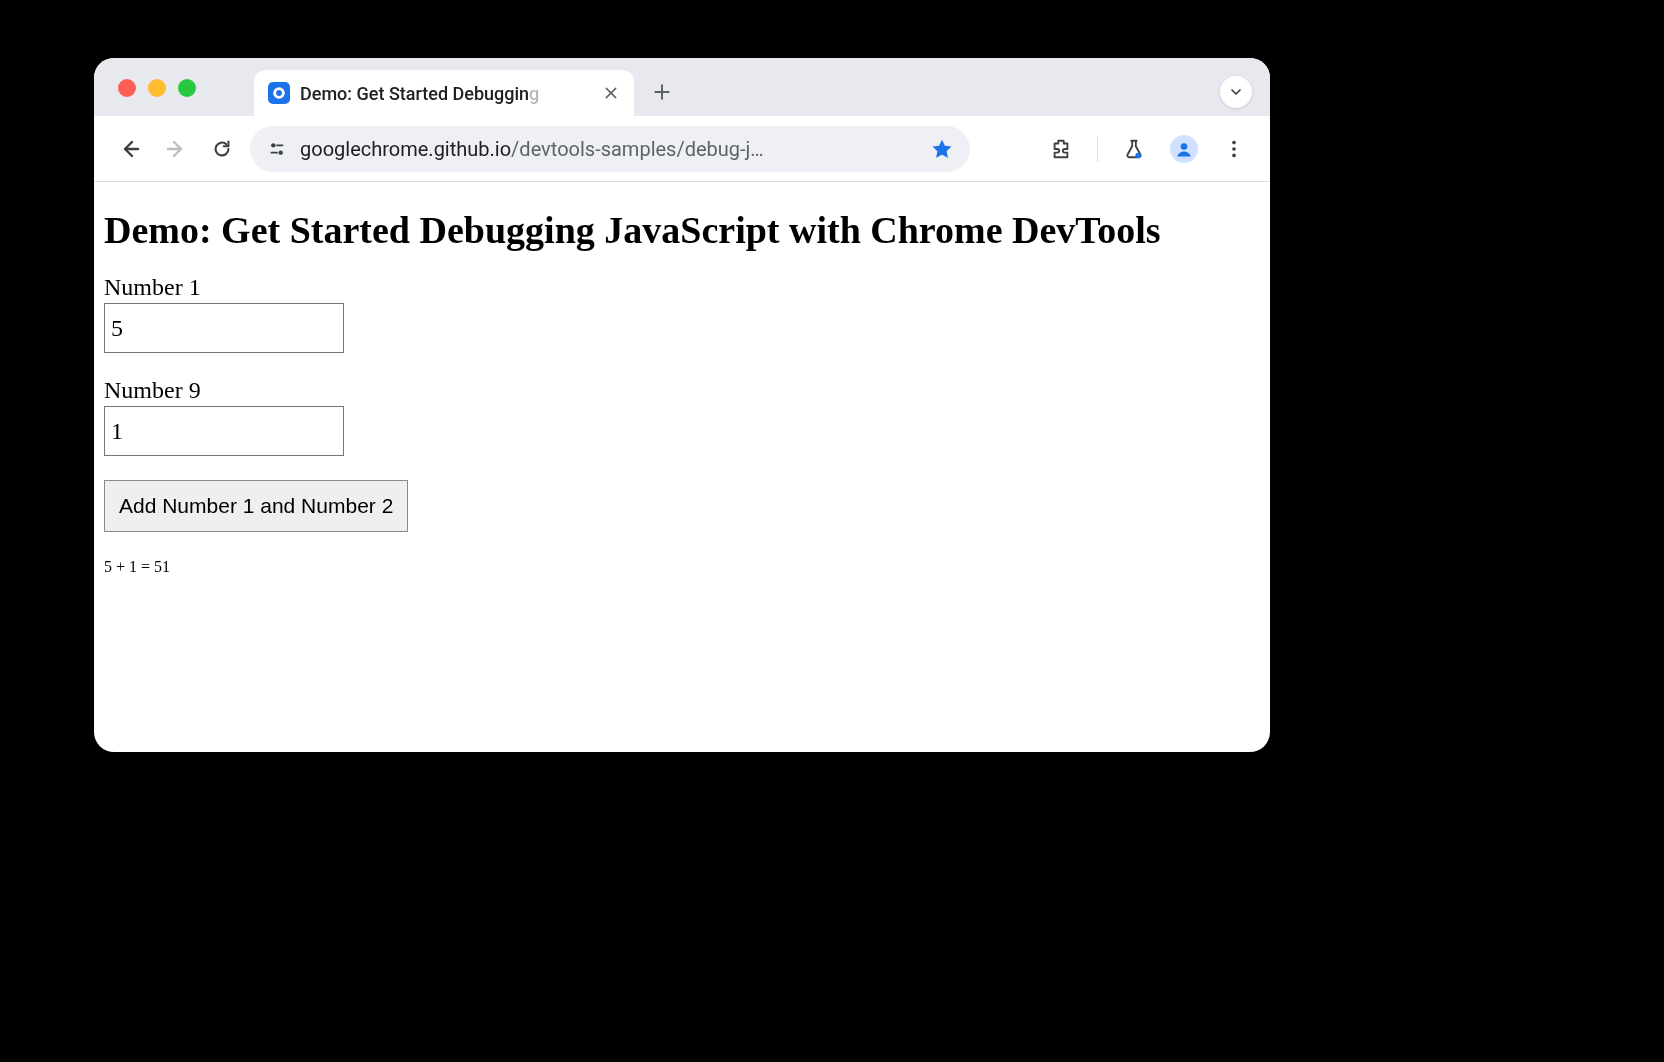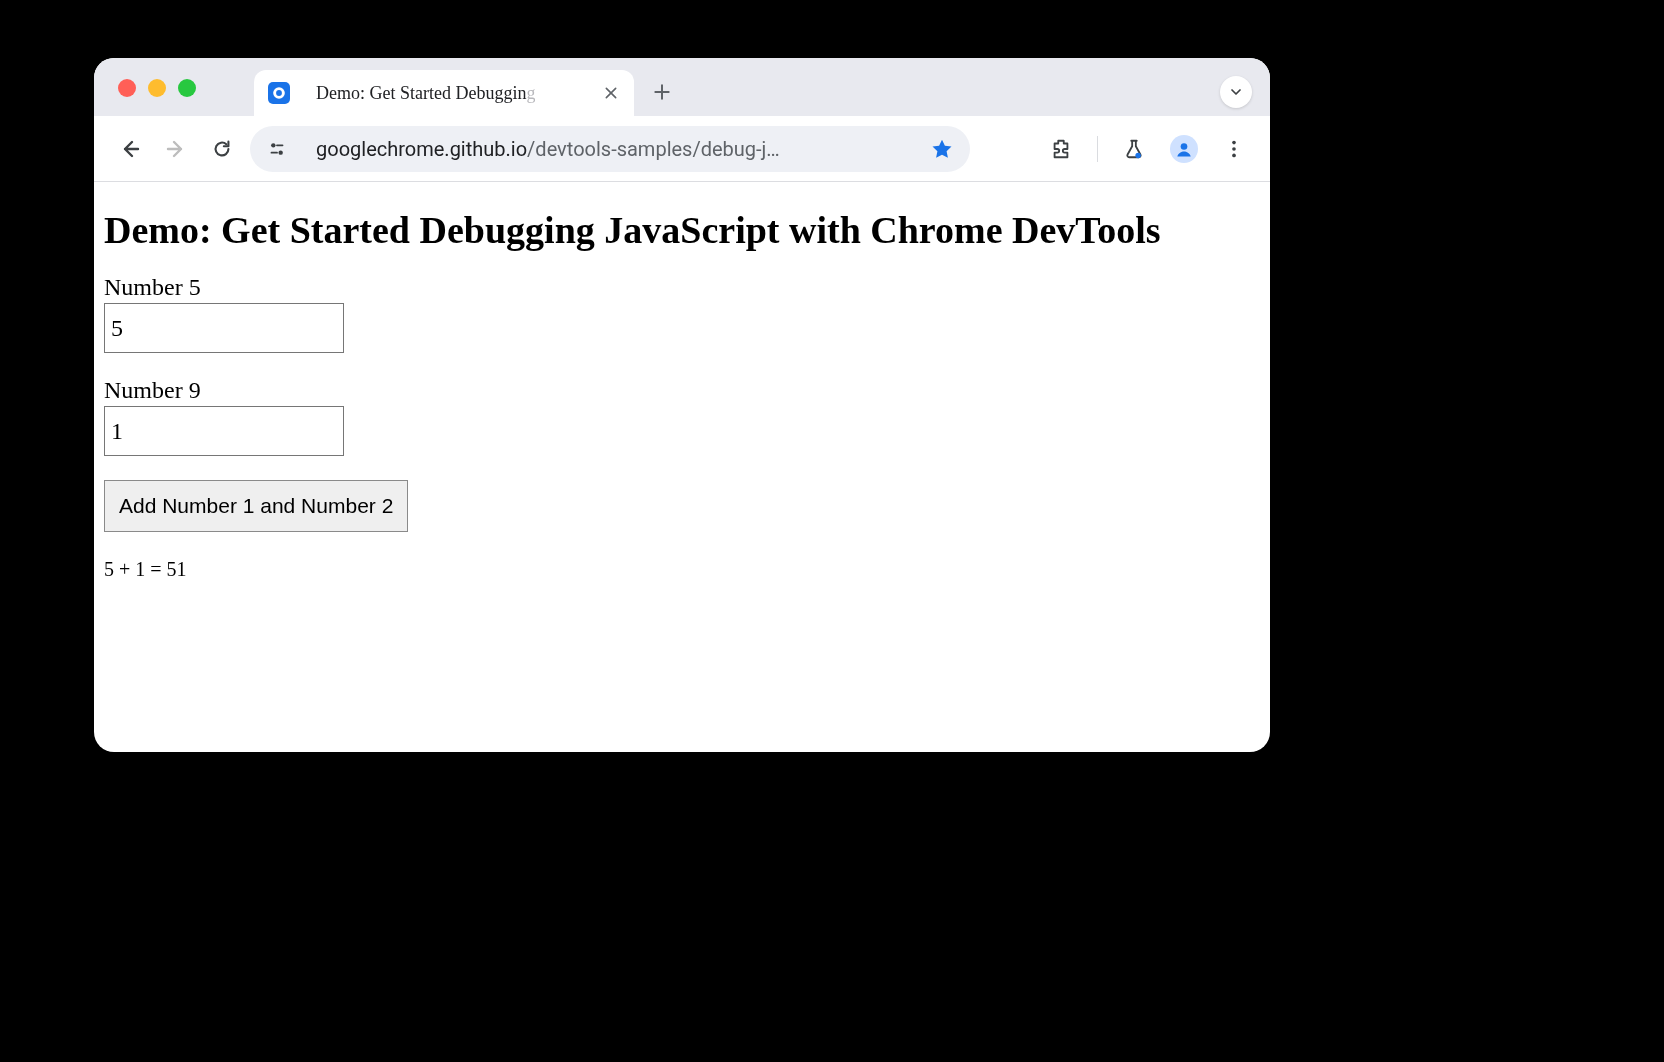--- a/index.html
+++ b/index.html
@@ -37,26 +37,25 @@
   .dot.yellow{background:#febc2e;}
   .dot.green{background:#28c840;}
   .tab {
     margin-left:146px;
     height:46px;
     background:#fff;
     border-top-left-radius:12px;
     border-top-right-radius:12px;
     display:flex; align-items:center;
     padding:0 14px 0 14px;
-    gap:26px;
+    gap:10px;
     font-size:18px;
     color:#202124;
     position:relative;
     min-width:380px;
-    font-family:Liberation Serif, serif;
   }
   .favicon {
     width:22px; height:22px; border-radius:5px;
     background:#1a73e8;
     display:flex; align-items:center; justify-content:center;
   }
   .favicon svg{width:14px;height:14px;}
   .tab .title{white-space:nowrap; overflow:hidden; max-width:292px; font-weight:500;}
   .tab .fade{color:#b8b8bc;}
   .close-x{margin-left:auto; width:18px; height:18px; display:flex;align-items:center;justify-content:center; cursor:pointer;}
@@ -86,21 +85,21 @@
     color:#3c4043; cursor:pointer;
   }
   .tbtn.off{color:#bdbdbd;}
   .omnibox{
     flex:1;
     height:46px;
     background:#eef0f5;
     border-radius:23px;
     display:flex; align-items:center;
     padding:0 16px;
-    gap:28px;
+    gap:12px;
     font-size:20px;
     color:#5f6368;
     max-width:720px;
     cursor:text;
   }
   .omnibox .url .dark{color:#202124;}
   .star{color:#1a73e8; margin-left:auto;}
   .rgroup{display:flex;align-items:center;gap:18px;margin-left:auto;}
   .sep{width:1px;height:26px;background:#dadce0;}
   .avatar{width:28px;height:28px;border-radius:50%;background:#cfe1ff;display:flex;align-items:center;justify-content:center;}
@@ -135,21 +134,21 @@
     padding:0 14px;
     border:1px solid #8a8a8a;
     background:#efefef;
     font-size:21px;
     cursor:pointer;
     display:block;
     margin-bottom:26px;
   }
   .result{
     font-family: "Times New Roman", Times, serif;
-    font-size:20px;
+    font-size:16px;
   }
   svg{display:block;}
 </style>
 </head>
 <body>
 
 <div class="window">
 
   <div class="tabstrip">
     <div class="traffic">
@@ -250,21 +249,21 @@
             <circle cx="12" cy="12" r="2" fill="#3c4043"></circle>
             <circle cx="12" cy="19" r="2" fill="#3c4043"></circle>
           </svg>
       </div>
     </div>
   </div>
 
   <div class="content">
     <h1>Demo: Get Started Debugging JavaScript with Chrome DevTools</h1>
 
-    <label class="fld-label">Number 5</label>
+    <label class="fld-label">Number 1</label>
     <input class="txt" type="text" value="5" style="">
 
     <label class="fld-label">Number 9</label>
     <input class="txt" type="text" value="1" style="">
 
     <button class="btn">Add Number 1 and Number 2</button>
 
     <div class="result">5 + 1 = 51</div>
   </div>
 

